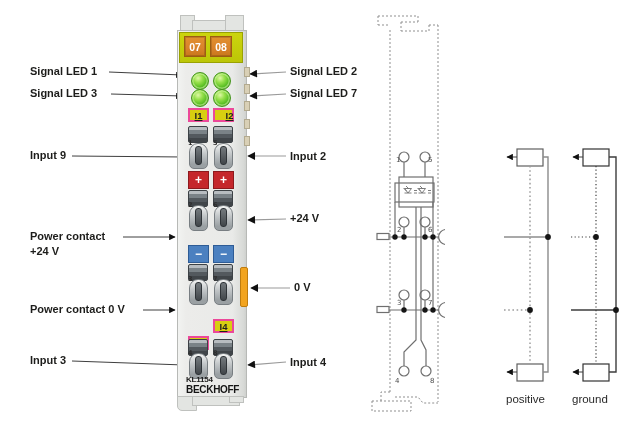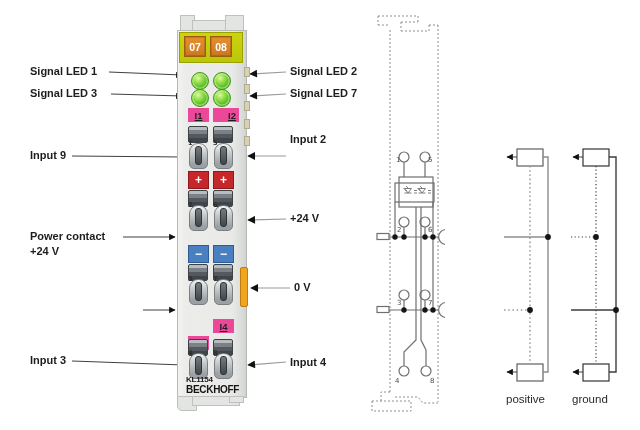--- a/index.html
+++ b/index.html
@@ -14,21 +14,21 @@
   .clip{position:absolute;background:#e3e5e2;border:1px solid #bfc1be;}
   .band{position:absolute;left:159px;top:32px;width:64px;height:31px;
         background:linear-gradient(180deg,var(--band-yellow),#bcc607);border:1px solid #99a202;box-sizing:border-box;}
   .addr{position:absolute;width:22px;height:21px;background:linear-gradient(180deg,#e2902f,var(--address-orange) 60%,#c8771b);
         border:1px solid #9d5c12;color:#fff;font:700 10.5px "Liberation Sans",sans-serif;
         display:flex;align-items:center;justify-content:center;box-shadow:inset 0 0 0 1px rgba(0,0,0,.14);box-sizing:border-box;}
   .led{position:absolute;width:18px;height:18px;border-radius:50%;border:1px solid #44941b;box-sizing:border-box;
        background:radial-gradient(circle at 38% 32%,#def7a6 0%,#97e04c 30%,var(--led-green) 60%,#3f9916 100%);
        box-shadow:inset 0 0 0 1.5px rgba(235,255,200,.45);}
   .chan{position:absolute;width:21px;height:14px;background:var(--channel-label-yellow);
-        border:7px solid #ec4899;color:#1f1f1f;font:700 9.5px "Liberation Sans",sans-serif;
+        border:2px solid #ec4899;color:#1f1f1f;font:700 9.5px "Liberation Sans",sans-serif;
         display:flex;align-items:center;justify-content:center;box-sizing:border-box;text-decoration:underline;}
   .clamp{position:absolute;width:20px;height:17px;border:1px solid #3c4145;border-radius:2px;box-sizing:border-box;
          background:linear-gradient(180deg,#b7bcc0 0 22%,#7a8287 22% 48%,#53595e 48% 100%);
          box-shadow:inset 0 -4px 0 rgba(0,0,0,.22);}
   .post{position:absolute;width:19px;height:26px;}
   .post .dome{position:absolute;inset:0;background:linear-gradient(180deg,#f4f5f4,#c4c8ca 40%,#9aa0a3 85%);
               border:1px solid #787e82;border-radius:9px 9px 5px 5px;box-sizing:border-box;}
   .post .slot{position:absolute;left:6px;top:3px;width:7px;height:19px;border:1px solid #2f3438;border-radius:3px;
               background:linear-gradient(180deg,#747a7e,#41464a);box-sizing:border-box;}
   .post .num{position:absolute;left:-1px;top:-4px;font:600 6.5px "DejaVu Sans",sans-serif;color:#2e2e2e;}
@@ -256,25 +256,26 @@
     <div class="clip" style="left:157px;top:396px;width:18px;height:13px;border-radius:0 0 0 5px;"></div>
     <div class="clip" style="left:172px;top:396px;width:46px;height:8px;"></div>
     <div class="clip" style="left:209px;top:396px;width:13px;height:5px;"></div>
   </div>
 
   <div class="co" style="left:10px;top:64px;">Signal LED 1</div>
   <div class="co" style="left:10px;top:86px;">Signal LED 3</div>
   <div class="co" style="left:10px;top:148px;">Input 9</div>
   <div class="co" style="left:10px;top:229px;">Power contact
 +24 V</div>
+  <div class="co" style="left:10px;top:302px;">Power contact 0 V</div>
   <div class="co" style="left:10px;top:353px;">Input 3</div>
 
   <div class="co" style="left:270px;top:64px;">Signal LED 2</div>
   <div class="co" style="left:270px;top:86px;">Signal LED 7</div>
-  <div class="co" style="left:270px;top:132px;">Input 2</div>
+  <div class="co" style="left:270px;top:149px;">Input 2</div>
   <div class="co" style="left:270px;top:211px;">+24 V</div>
   <div class="co" style="left:274px;top:280px;">0 V</div>
   <div class="co" style="left:270px;top:355px;">Input 4</div>
 
   <span class="tn" style="left:376px;top:157px;">1</span>
   <span class="tn" style="left:408px;top:157px;">5</span>
   <span class="tn" style="left:377px;top:227px;">2</span>
   <span class="tn" style="left:408px;top:227px;">6</span>
   <span class="tn" style="left:377px;top:300px;">3</span>
   <span class="tn" style="left:408px;top:300px;">7</span>

